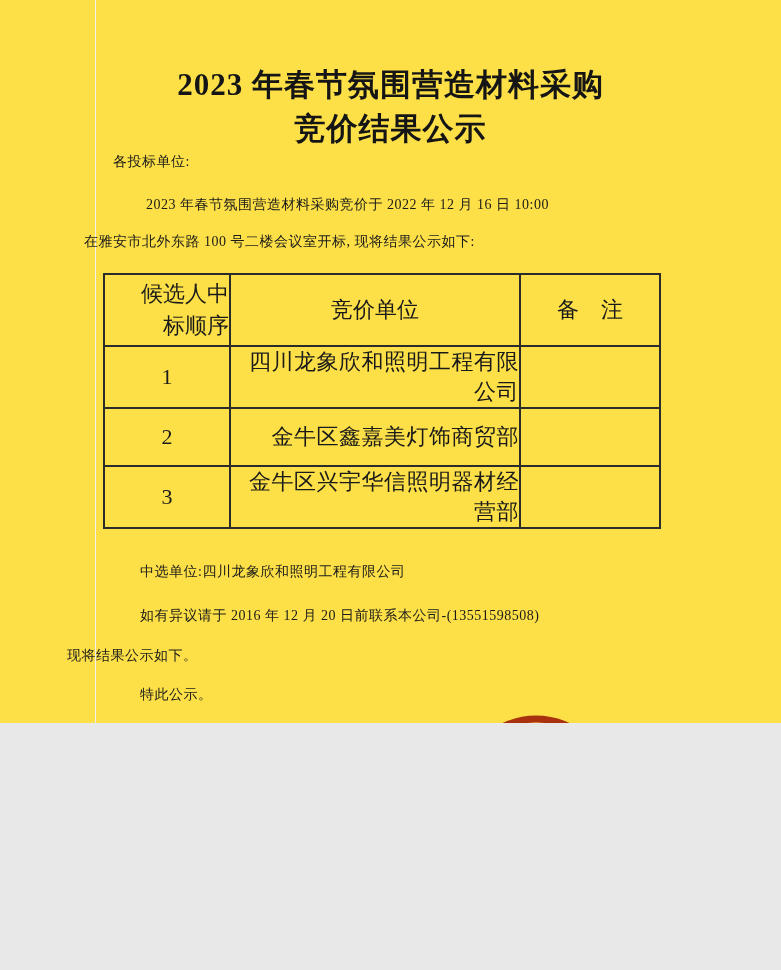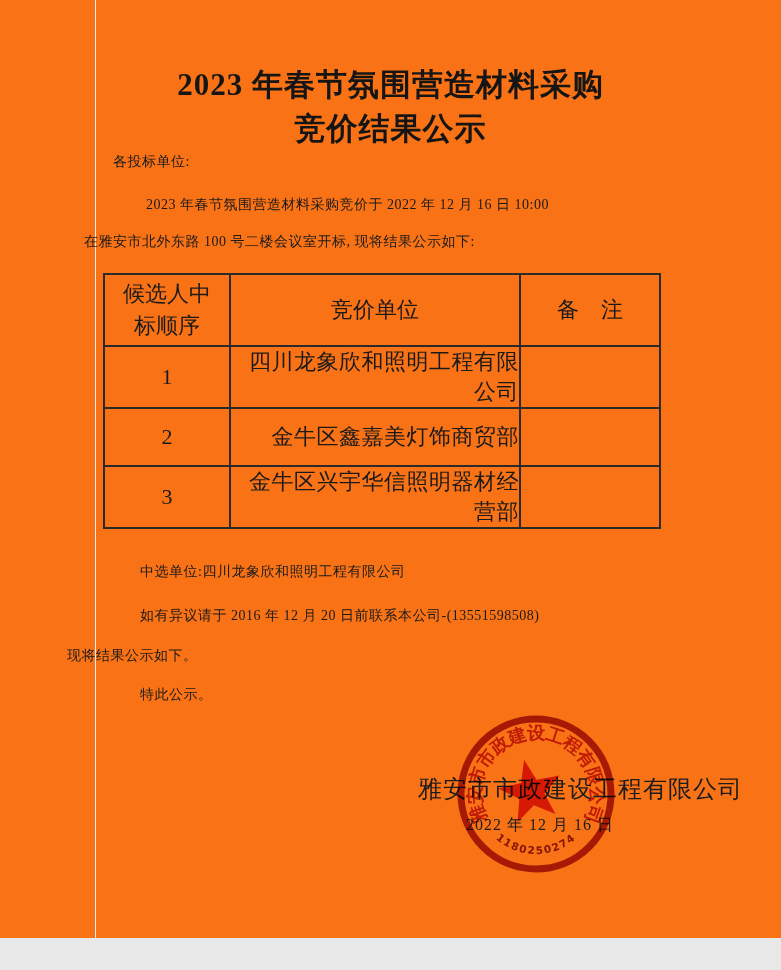--- a/index.html
+++ b/index.html
@@ -3,22 +3,22 @@
 <meta charset="utf-8">
 <style>
   html, body { margin: 0; padding: 0; }
   body {
     background: #e8e8e8;
     font-family: "Liberation Serif", "DejaVu Serif", serif;
   }
   .page {
     position: relative;
     width: 781px;
-    height: 938px;
-    background: #f97316;
+    height: 723px;
+    background: #fde047;
     overflow: hidden;
     color: #1c1c1c;
     margin: 0 auto;
   }
   .abs { position: absolute; white-space: nowrap; }
   .scan-line {
     position: absolute;
     left: 95px; top: 0; width: 1px; height: 100%;
     background: #f0efef;
   }
@@ -50,21 +50,21 @@
     border: 2px solid #2b2b2b;
     padding: 0;
     font-weight: normal;
   }
   .col-rank  { width: 126px; }
   .col-bidder{ width: 290px; }
   .col-remark{ width: 140px; }
   tr.header-row { height: 72px; }
   tr.data-row { height: 58px; }
   .th-center, .td-rank { text-align: center; vertical-align: middle; font-family: Liberation Serif, serif; }
-  .th-rank-lines { line-height: 1.45; text-align: center; vertical-align: middle; }
+  .th-rank-lines { line-height: 1.45; text-align: right; vertical-align: middle; }
   .td-bidder { text-align: right; vertical-align: middle; padding-left: 22px; letter-spacing: 0.5px; }
 
   .selected-line   { left: 140px; top: 563px; }
   .objection-line1 { left: 140px; top: 607px; }
   .objection-line2 { left: 67px;  top: 647px; }
   .closing-line    { left: 140px; top: 686px; }
 
   .issuer-line { left: 418px; top: 773px; font-size: 24px; letter-spacing: 1px; }
   .date-line   { left: 466px; top: 815px; font-size: 16px; letter-spacing: 1px; }
 

